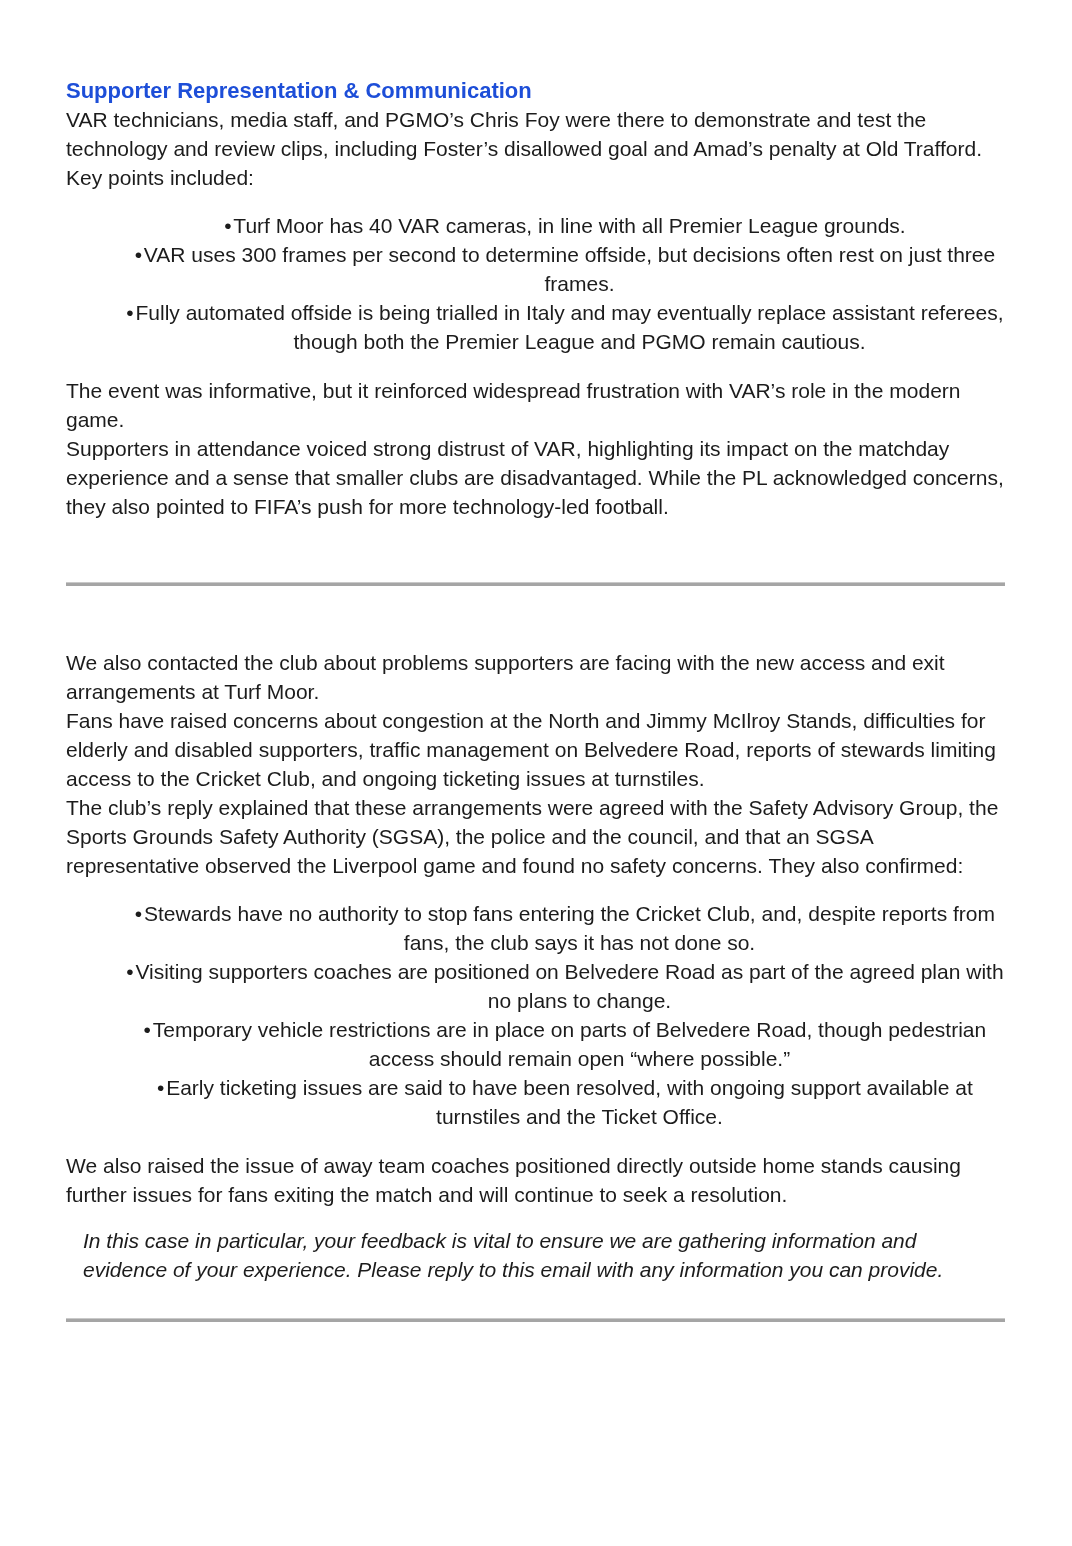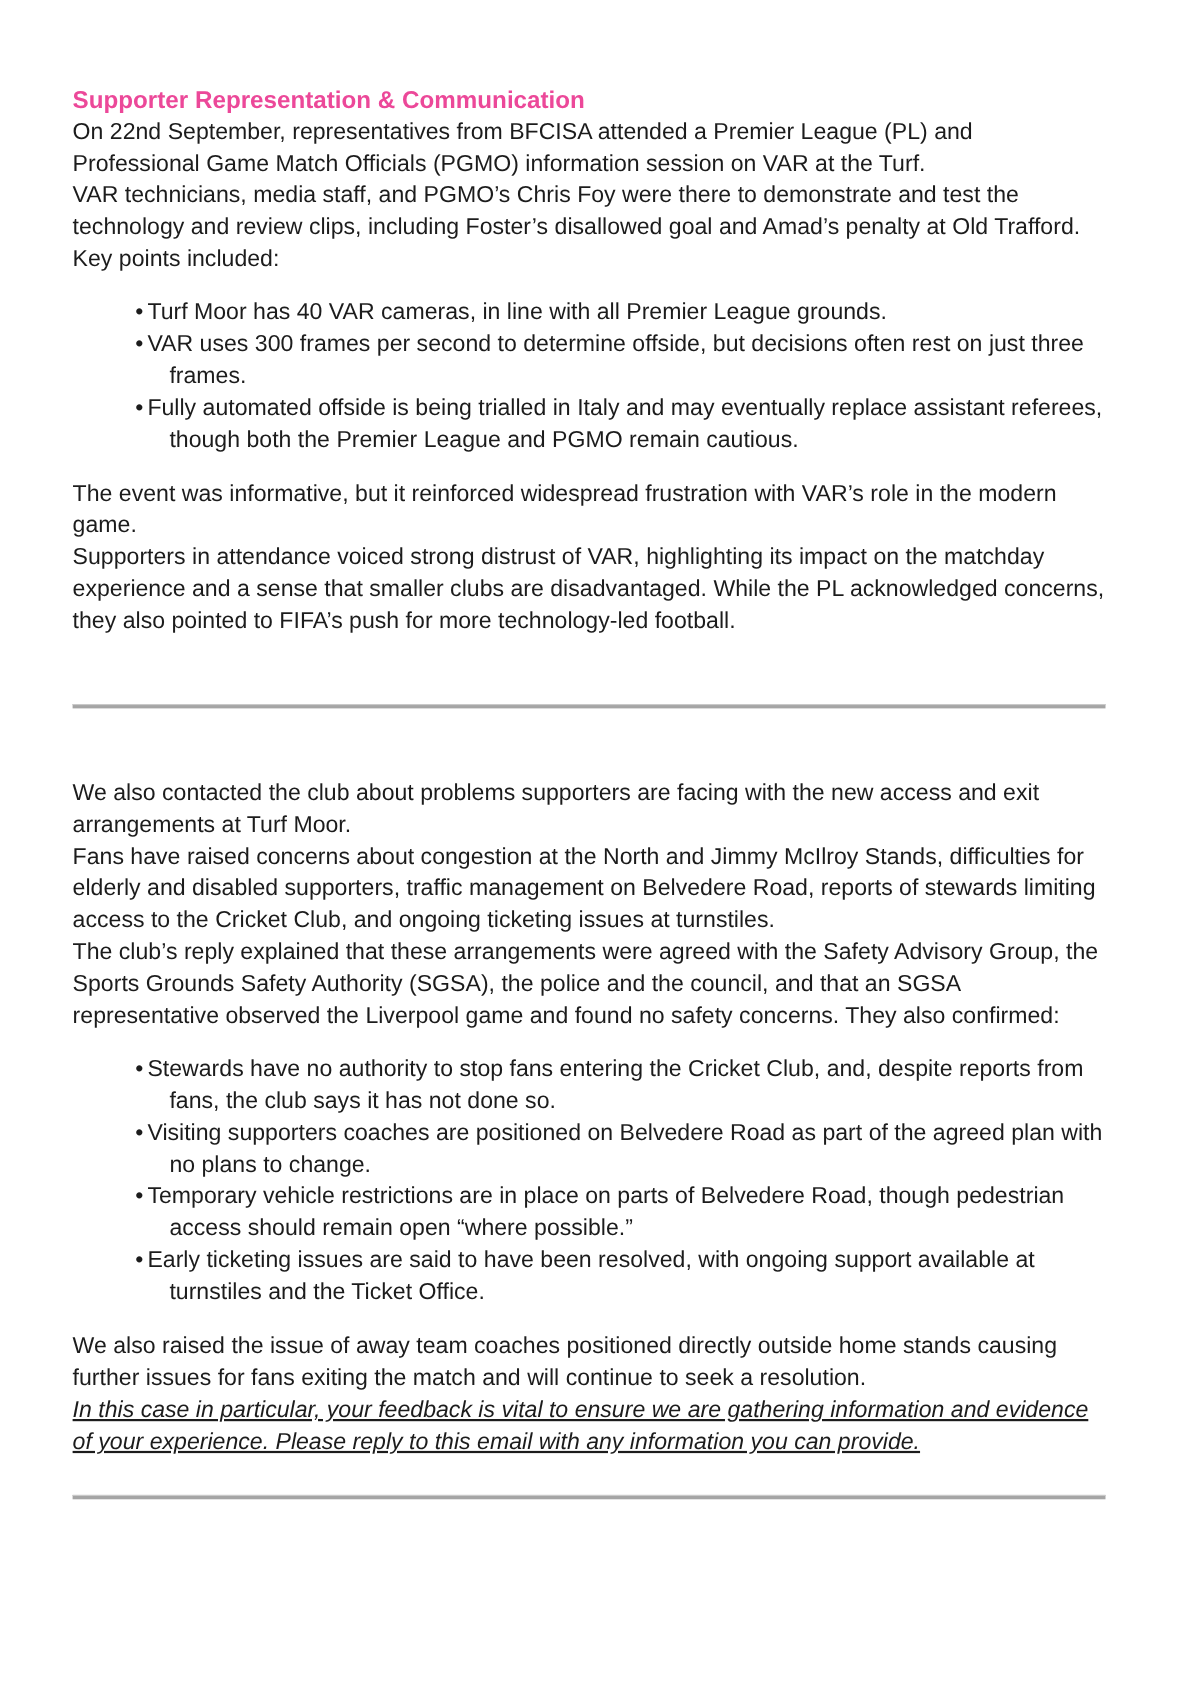--- a/index.html
+++ b/index.html
@@ -19,44 +19,44 @@
     font-size: 21px;
     line-height: 29px;
     color: #1c1c1c;
     -webkit-font-smoothing: antialiased;
   }
   .section-heading {
     margin: 0;
     font-size: 22px;
     line-height: 29px;
     font-weight: bold;
-    color: #ec4899;
+    color: #1d4ed8;
   }
   .para {
     margin: 0;
   }
   .bullet-list {
     list-style: none;
     margin: 19px 0 20px 0;
     padding: 0;
+    text-align: center;
   }
   .bullet-list li {
     padding-left: 88px;
     text-indent: -31px;
   }
   .bullet-list li::before {
     content: "\2022";
     display: inline-block;
     width: 11px;
     text-indent: 0;
   }
   .italic-note {
-    margin: 0;
+    margin: 17px;
     font-style: italic;
-    text-decoration: underline;
   }
   .divider {
     border: none;
     height: 3px;
     border-top: 1px solid #c9c9c9;
     background: #a5a5a5;
   }
   .divider-1 {
     margin: 61px 0 62px 0;
   }
@@ -64,21 +64,20 @@
     margin: 34px 0 0 0;
   }
 </style>
 </head>
 <body>
 
 <div class="page">
 
   <section>
     <h2 class="section-heading">Supporter Representation &amp; Communication</h2>
-    <p class="para">On 22nd September, representatives from BFCISA attended a Premier League (PL) and Professional Game Match Officials (PGMO) information session on VAR at the Turf.</p>
     <p class="para">VAR technicians, media staff, and PGMO’s Chris Foy were there to demonstrate and test the technology and review clips, including Foster’s disallowed goal and Amad’s penalty at Old Trafford.</p>
     <p class="para">Key points included:</p>
     <ul class="bullet-list">
       <li>Turf Moor has 40 VAR cameras, in line with all Premier League grounds.</li>
       <li>VAR uses 300 frames per second to determine offside, but decisions often rest on just three frames.</li>
       <li>Fully automated offside is being trialled in Italy and may eventually replace assistant referees, though both the Premier League and PGMO remain cautious.</li>
     </ul>
     <p class="para">The event was informative, but it reinforced widespread frustration with VAR’s role in the modern game.</p>
     <p class="para">Supporters in attendance voiced strong distrust of VAR, highlighting its impact on the matchday experience and a sense that smaller clubs are disadvantaged. While the PL acknowledged concerns, they also pointed to FIFA’s push for more technology-led football.</p>
   </section>

